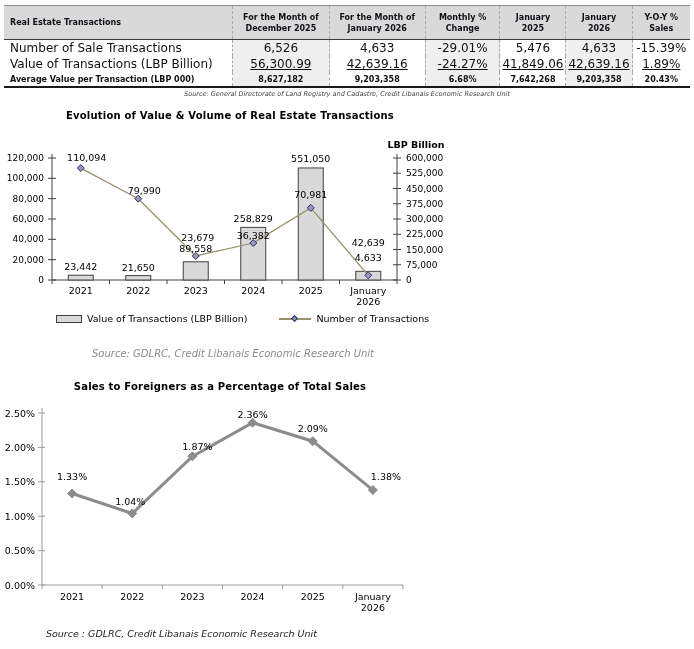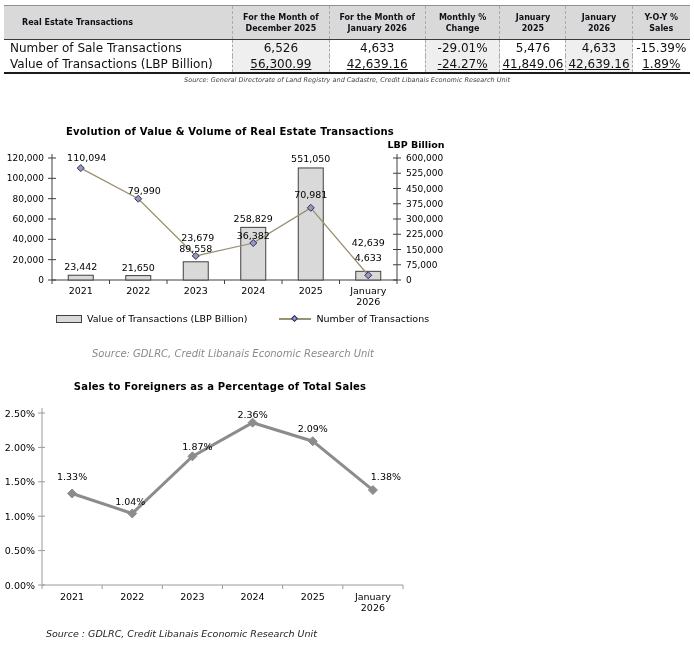--- a/index.html
+++ b/index.html
@@ -7,32 +7,32 @@
   body { position:relative; overflow:hidden; }
 
   
   .table-wrap { position:absolute; top:5px; left:4px; width:686px; }
   table.re-table { width:100%; border-collapse:collapse; border-top:1px solid #8f8f8f; border-bottom:2px solid #1a1a1a; }
   .re-table th, .re-table td { font-size:12px; vertical-align:middle; padding:1px 2px; }
   .re-table thead th {
     background:#d9d9d9; font-weight:bold; font-size:8px; line-height:11px;
     text-align:center; white-space:pre-line; height:34px; border-bottom:1px solid #3a3a3a; color:#101018;
   }
-  .re-table thead th.lbl { text-align:left; padding-left:18px; }
+  .re-table thead th.lbl { text-align:left; padding-left:6px; }
   .re-table td { text-align:center; height:15px; }
   .re-table td.lbl { text-align:left; padding-left:6px; }
   .re-table col.shade-on { background:#efefef; }
   .re-table th + th, .re-table td + td { border-left:1px dashed #ababab; }
   .re-table tr.total td { font-weight:bold; font-size:8px; }
   .re-table tr.uline td:not(.lbl) { text-decoration:underline;margin-left:48px; }
   .table-source { margin-top:2px; font-size:6.5px; font-style:italic; color:#3c3c3c;text-align:center; }
 
   
   .chart-title { position:absolute; font-weight:bold; font-size:10px; text-align:center; color:#000; letter-spacing:0.2px; }
-  #chart1-title { top:126px; left:0; width:460px; }
+  #chart1-title { top:110px; left:0; width:460px; }
   #chart2-title { top:381px; left:0; width:440px; }
   #chart1-svg { position:absolute; top:100px; left:0; }
   #chart2-svg { position:absolute; top:400px; left:0; }
 
   .legend { position:absolute; top:313px; left:56px; display:flex; align-items:center; gap:32px; font-size:9.5px; color:#000; }
   .legend-item { display:flex; align-items:center; gap:5px; }
   .swatch-bar { width:26px; height:8px; border:1px solid #404040; }
   .swatch-line { position:relative; width:32px; height:9px; }
   .swatch-line .ln { position:absolute; left:0; right:0; top:4px; height:2px; }
   .swatch-line .dm { position:absolute; left:13px; top:2px; width:5px; height:5px; transform:rotate(45deg); }
@@ -83,20 +83,29 @@
         <td>-15.39%</td>
       </tr>
       <tr class="uline">
         <td class="lbl">Value of Transactions (LBP Billion)</td>
         <td>56,300.99</td>
         <td>42,639.16</td>
         <td>-24.27%</td>
         <td>41,849.06</td>
         <td>42,639.16</td>
         <td>1.89%</td>
+      </tr>
+      <tr class="total">
+        <td class="lbl">Average Value per Transaction (LBP 000)</td>
+        <td>8,627,182</td>
+        <td>9,203,358</td>
+        <td>6.68%</td>
+        <td>7,642,268</td>
+        <td>9,203,358</td>
+        <td>20.43%</td>
       </tr>
     </tbody>
   </table>
   <div class="table-source">Source: General Directorate of Land Registry and Cadastre, Credit Libanais Economic Research Unit</div>
 </div>
 
 <div class="chart-title" id="chart1-title">Evolution of Value &amp; Volume of Real Estate Transactions</div>
 <svg id="chart1-svg" width="694" height="240">
     <text x="416" y="48" text-anchor="middle" font-size="9.5" fill="#000" font-family="&quot;DejaVu Sans&quot;,&quot;Liberation Sans&quot;,sans-serif" font-weight="bold">LBP Billion</text>
     <line x1="52" y1="54" x2="52" y2="180" stroke="#404040" stroke-width="1"></line>

